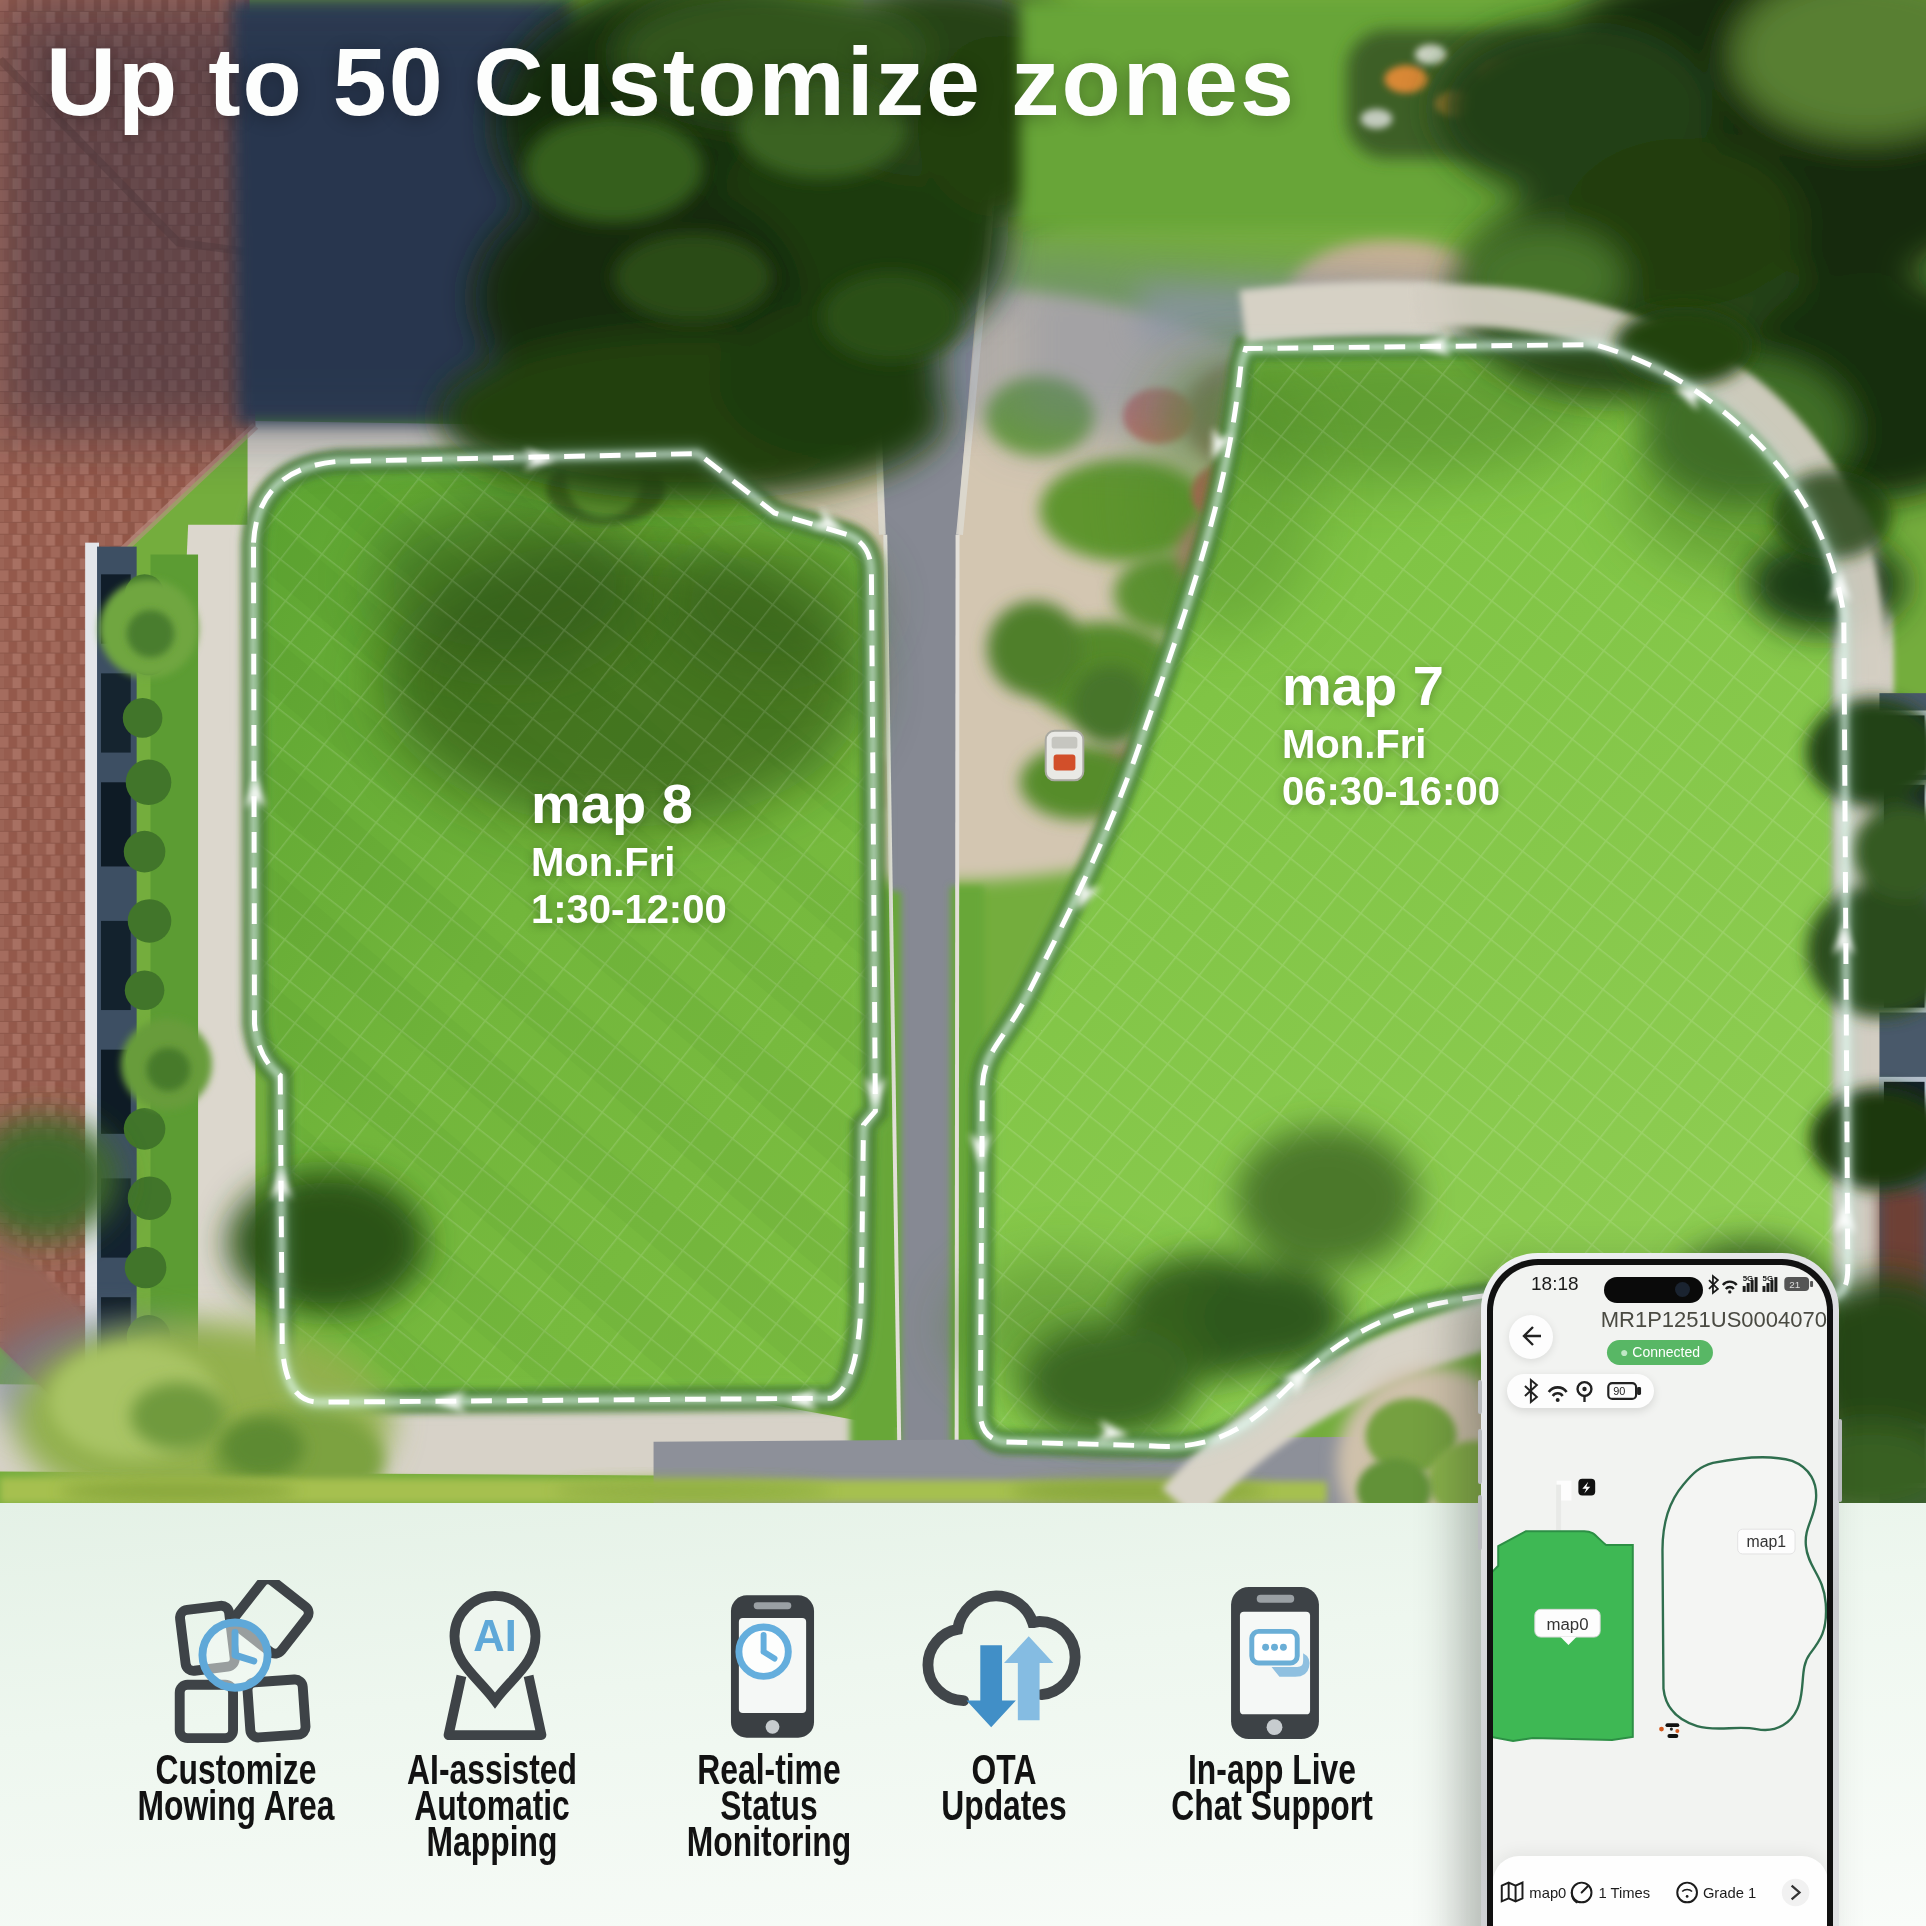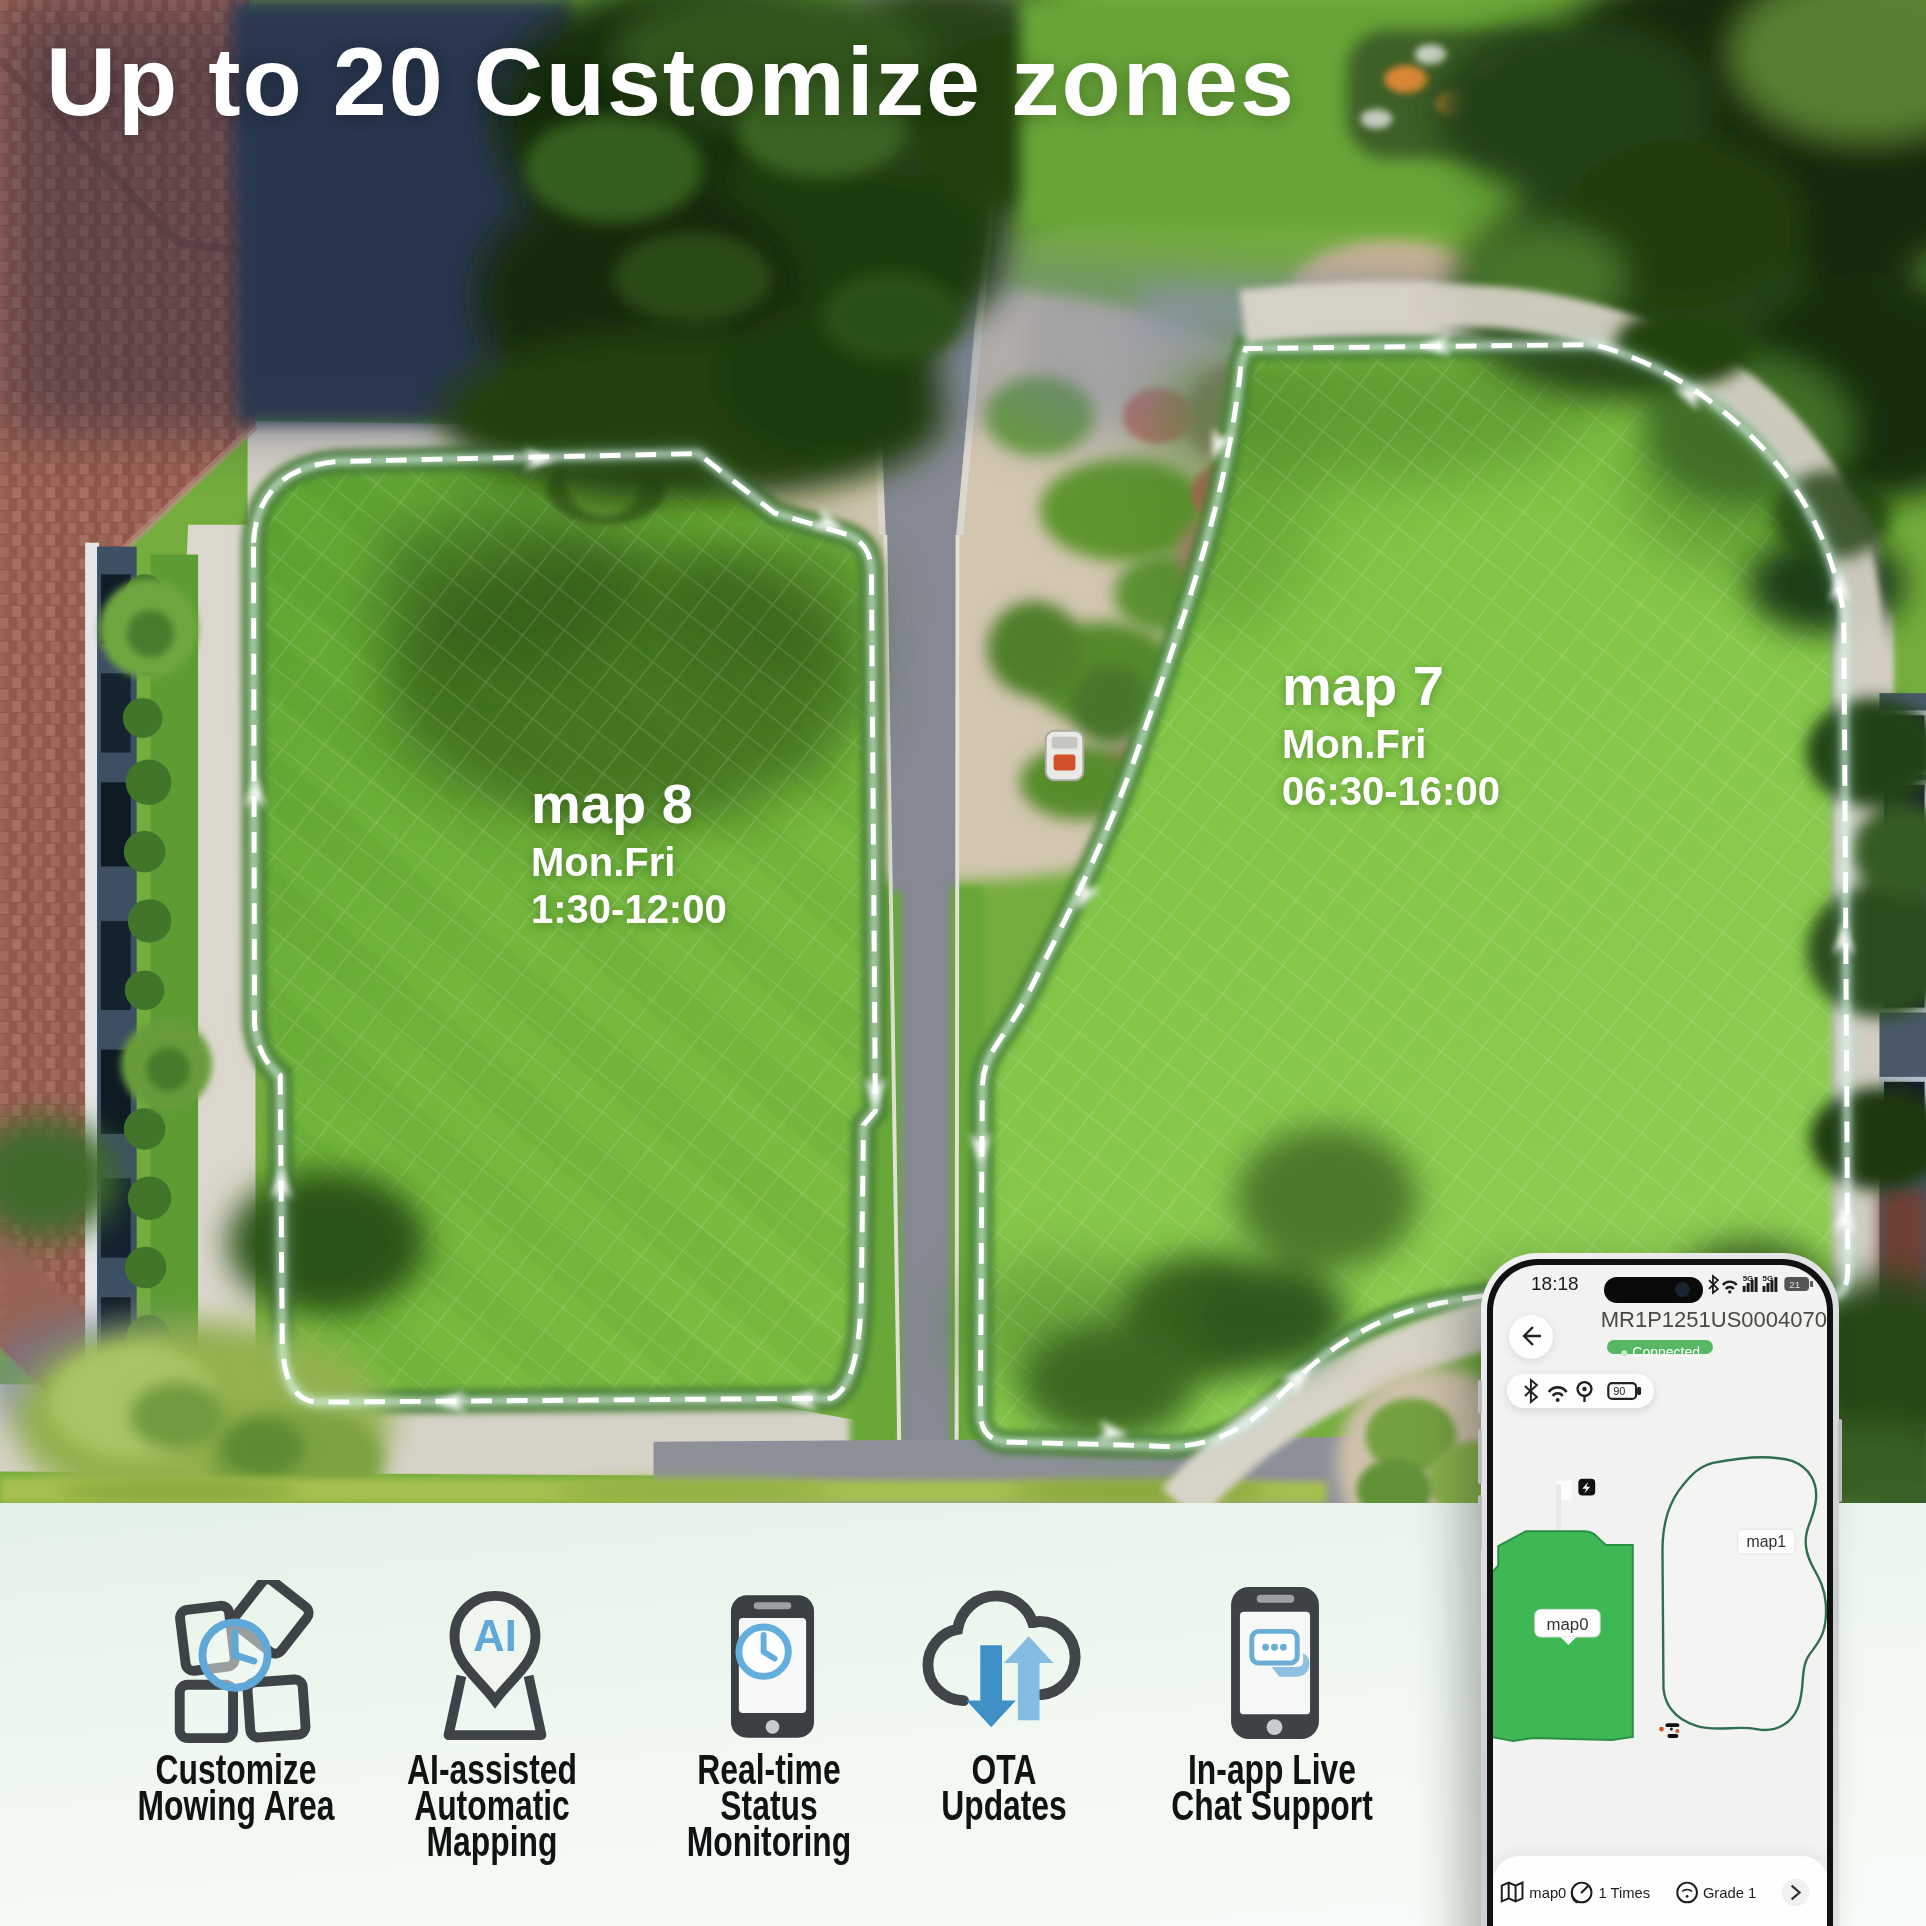--- a/index.html
+++ b/index.html
@@ -318,21 +318,21 @@
 <path transform="translate(990,1160) rotate(90)" d="M-16,-11 L16,0 L-16,11 L-7,0 Z"></path>
 <path transform="translate(1124,1447) rotate(8)" d="M-16,-11 L16,0 L-16,11 L-7,0 Z"></path>
 <path transform="translate(1312,1390) rotate(-42)" d="M-16,-11 L16,0 L-16,11 L-7,0 Z"></path>
 <path transform="translate(1858,592) rotate(-90)" d="M-16,-11 L16,0 L-16,11 L-7,0 Z"></path>
 <path transform="translate(1862,948) rotate(-90)" d="M-16,-11 L16,0 L-16,11 L-7,0 Z"></path>
 <path transform="translate(1863,1230) rotate(-90)" d="M-16,-11 L16,0 L-16,11 L-7,0 Z"></path>
 <path transform="translate(1705,398) rotate(-155)" d="M-16,-11 L16,0 L-16,11 L-7,0 Z"></path>
 </g>
 </svg>
 
-<div class="headline">Up to 20 Customize zones</div>
+<div class="headline">Up to 50 Customize zones</div>
 
 
 <div class="zl" style="left:531px;top:771px;font-size:56px">map 8</div>
 <div class="zl" style="left:531px;top:840px;font-size:40px">Mon.Fri</div>
 <div class="zl" style="left:531px;top:887px;font-size:40px">1:30-12:00</div>
 
 <div class="zl" style="left:1282px;top:653px;font-size:56px">map 7</div>
 <div class="zl" style="left:1282px;top:722px;font-size:40px">Mon.Fri</div>
 <div class="zl" style="left:1282px;top:769px;font-size:40px">06:30-16:00</div>
 
@@ -428,21 +428,21 @@
    <text x="83" y="15" font-size="10" fill="#ddd">21</text>
   </svg>
 
   <div style="position:absolute;left:0;top:42px;width:100%;text-align:right;font-size:22px;color:#4a4a42">MR1P1251US0004070</div>
 
   <div style="position:absolute;left:16px;top:50px;width:44px;height:44px;border-radius:22px;background:#fdfdfd;box-shadow:0 2px 8px rgba(0,0,0,.10)"></div>
   <svg style="position:absolute;left:26px;top:59px" width="24" height="24" viewBox="0 0 24 24">
           <path d="M14,3 L5,12 L14,21 M5,12 L22,12" stroke="#222" stroke-width="2.4" fill="none"></path>
         </svg>
 
-  <div style="position:absolute;left:50%;top:75px;transform:translateX(-50%);background:#58b765;border-radius:13px;height:14px;line-height:25px;padding:0 13px;font-size:14px;color:#fff"><span style="color:#bfe8c5">●</span>&nbsp;Connected</div>
+  <div style="position:absolute;left:50%;top:75px;transform:translateX(-50%);background:#58b765;border-radius:13px;height:25px;line-height:25px;padding:0 13px;font-size:14px;color:#fff"><span style="color:#bfe8c5">●</span>&nbsp;Connected</div>
 
   <div style="position:absolute;left:14px;top:109px;width:147px;height:34px;border-radius:17px;background:#fdfdfd;box-shadow:0 3px 10px rgba(0,0,0,.12)"></div>
   <svg style="position:absolute;left:24px;top:113px" width="131" height="26" viewBox="0 0 132 26">
    <path d="M8,8 L20,19 L14,24 L14,2 L20,7 L8,18" stroke="#222" stroke-width="2" fill="none"></path>
    <path d="M32,14 A11,11 0 0 1 50,14" stroke="#222" stroke-width="2.6" fill="none"></path>
    <path d="M36,18 A6,6 0 0 1 46,18" stroke="#222" stroke-width="2.6" fill="none"></path>
    <circle cx="41" cy="22" r="2" fill="#222"></circle>
    <circle cx="68" cy="11" r="7" stroke="#222" stroke-width="2.4" fill="none"></circle>
    <circle cx="68" cy="11" r="2.2" fill="#222"></circle>
    <path d="M68,18 L68,24" stroke="#222" stroke-width="2.4"></path>

